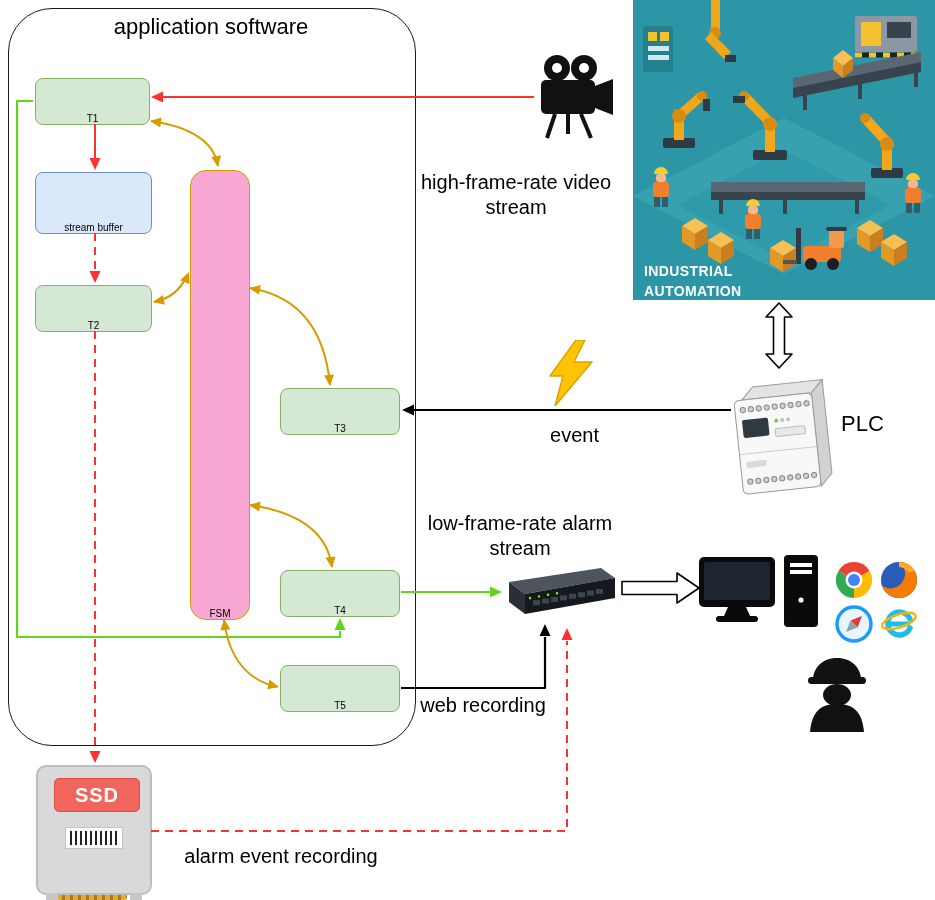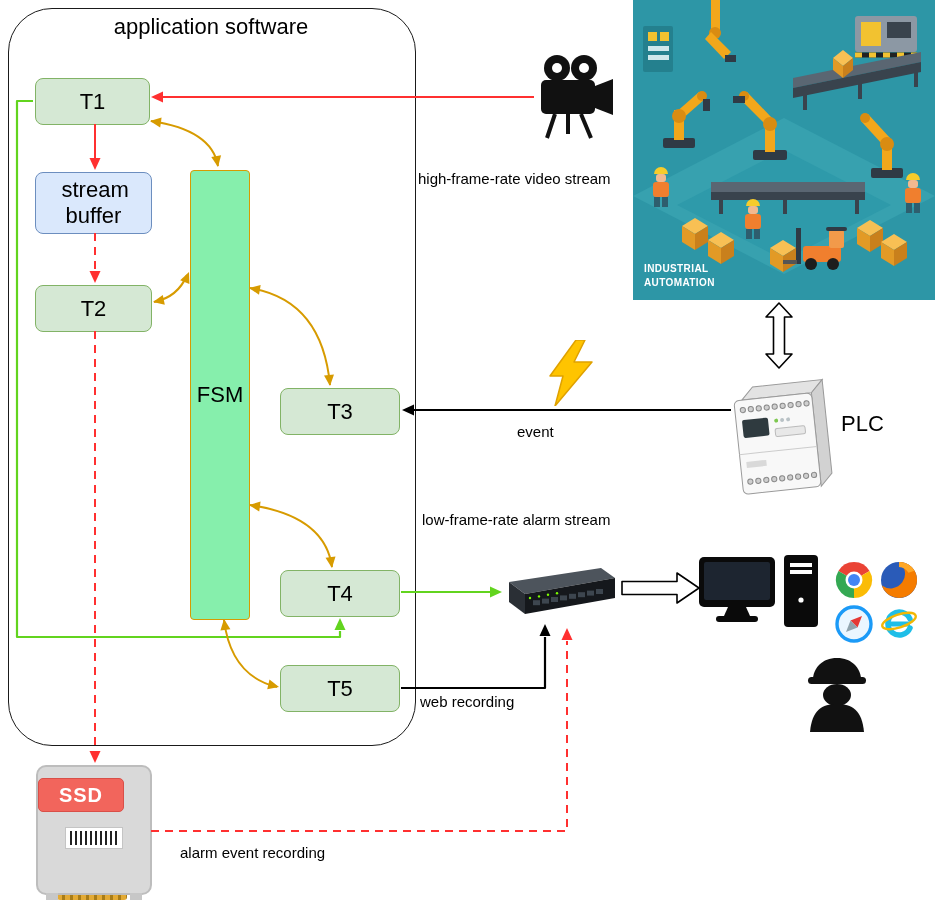--- a/index.html
+++ b/index.html
@@ -1,42 +1,42 @@
 <!DOCTYPE html>
 <html><head>
 <meta charset="utf-8">
 <style>
   html,body{margin:0;padding:0}
   body{width:935px;height:900px;position:relative;overflow:hidden;background:#fff;
        font-family:"Liberation Sans","DejaVu Sans",sans-serif;color:#000}
-  .node{position:absolute;display:flex;align-items:center;justify-content:center;
-        font-size:22px;border-radius:8px;z-index:3;text-align:center}
+  .node{position:absolute;display:flex;align-items:flex-end;justify-content:center;
+        font-size:10px;border-radius:8px;z-index:3;text-align:center}
   .task{background:#d5e8d4;border:1.5px solid #82b366}
   .buffer{background:#dae8fc;border:1.5px solid #6c8ebf}
-  .fsm{background:#86efac;border:1.5px solid #d79b00;border-radius:4px}
+  .fsm{background:#f9a8d4;border:1.5px solid #d79b00;border-radius:16px}
   .container-box{position:absolute;left:8px;top:8px;width:406px;height:736px;
         border:1.5px solid #1a1a1a;border-radius:44px;z-index:1}
   .title{position:absolute;left:8px;top:14px;width:406px;text-align:center;font-size:22px;z-index:2}
-  .lbl{position:absolute;font-size:15px;line-height:1.26;text-align:left;z-index:6}
+  .lbl{position:absolute;font-size:20px;line-height:1.26;text-align:center;z-index:6}
   .icon{position:absolute;z-index:3}
   svg{display:block}
   .overlay{position:absolute;left:0;top:0;z-index:5;pointer-events:none}
   .ssd-body{position:absolute;left:36px;top:765px;width:112px;height:126px;
         background:#d9d9d9;border:2px solid #bdbdbd;border-radius:10px;z-index:3}
-  .ssd-band{position:absolute;left:0;top:11px;width:84px;height:32px;background:#f2655c;
+  .ssd-band{position:absolute;left:16px;top:11px;width:84px;height:32px;background:#f2655c;
         border:1px solid #d94f48;border-radius:5px;display:flex;align-items:center;justify-content:center;
         color:#fff;font-weight:bold;font-size:20px;letter-spacing:1px}
   .ssd-barcode{position:absolute;left:27px;top:60px;width:56px;height:20px;background:#fff;border:1px solid #c4c4c4}
   .ssd-barcode span{position:absolute;left:4px;top:3px;right:4px;bottom:3px;
         background:repeating-linear-gradient(90deg,#222 0 2px,#fff 2px 5px)}
   .ssd-foot{position:absolute;width:12px;height:10px;background:#c7c7c7;border-radius:0 0 4px 4px;bottom:-10px}
   .ssd-pins{position:absolute;left:57px;top:889px;width:70px;height:11px;z-index:2;border-radius:0 0 3px 3px;
         background:repeating-linear-gradient(90deg,#e3aa35 0 5px,#a87c18 5px 8px)}
   .caption{position:absolute;left:644px;top:262px;width:104px;color:#fff;font-weight:bold;
-        font-size:10px;line-height:1.4;letter-spacing:.4px;z-index:4}
+        font-size:14px;line-height:1.4;letter-spacing:.4px;z-index:4}
 </style>
 </head>
 <body>
 
 <div class="container-box"></div>
 <div class="title">application software</div>
 
 <div class="node task" style="left:35px;top:78px;width:113px;height:45px">
   <span>T1</span>
 </div>

